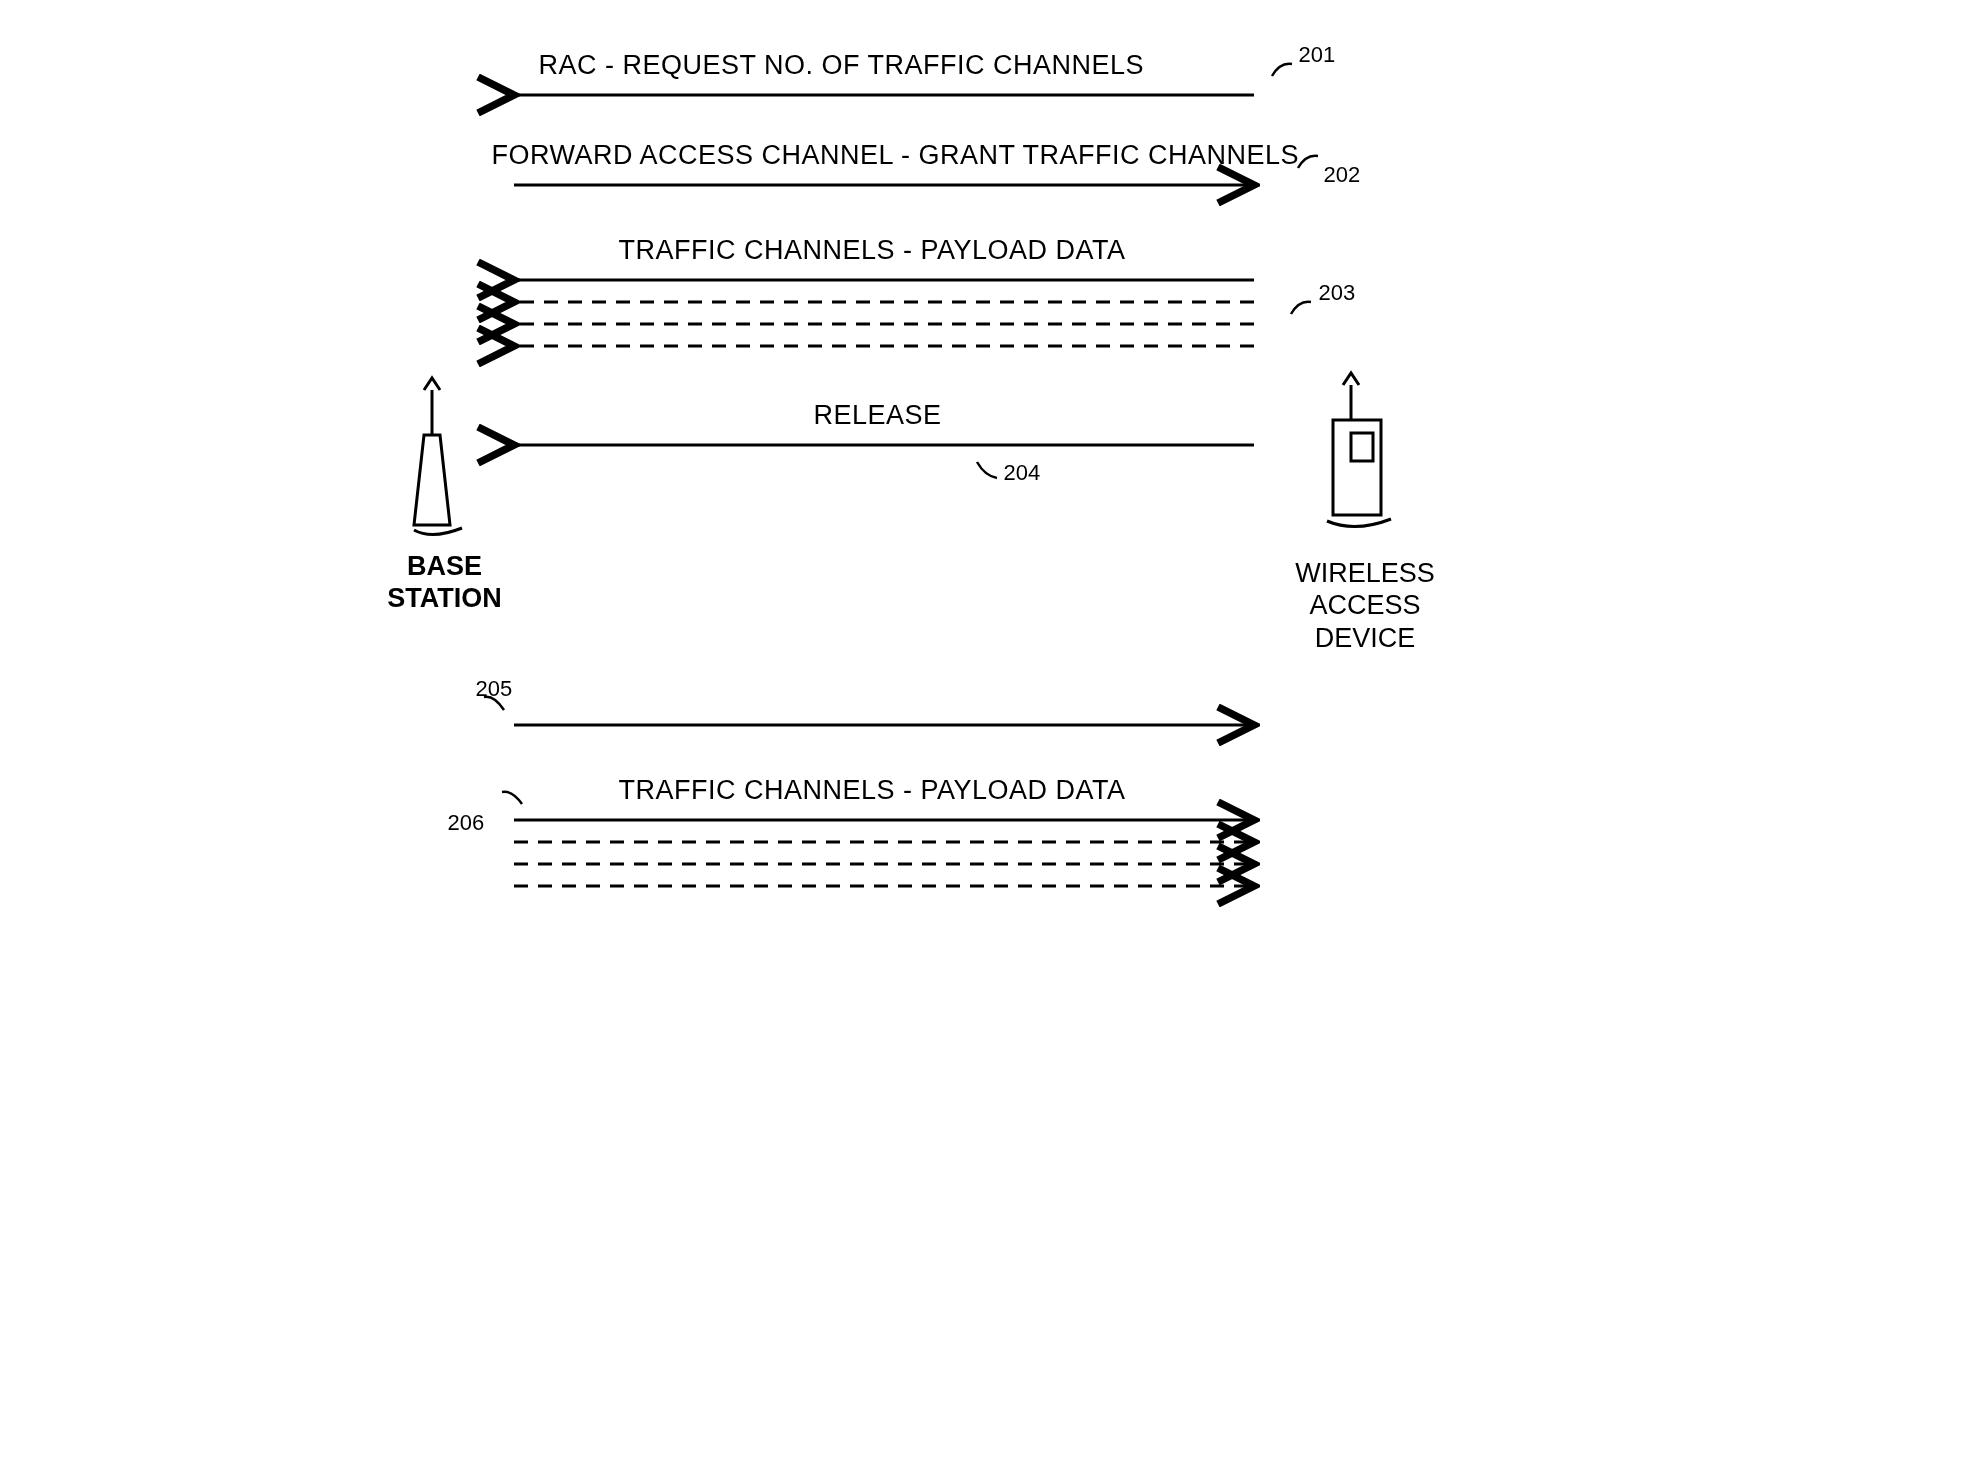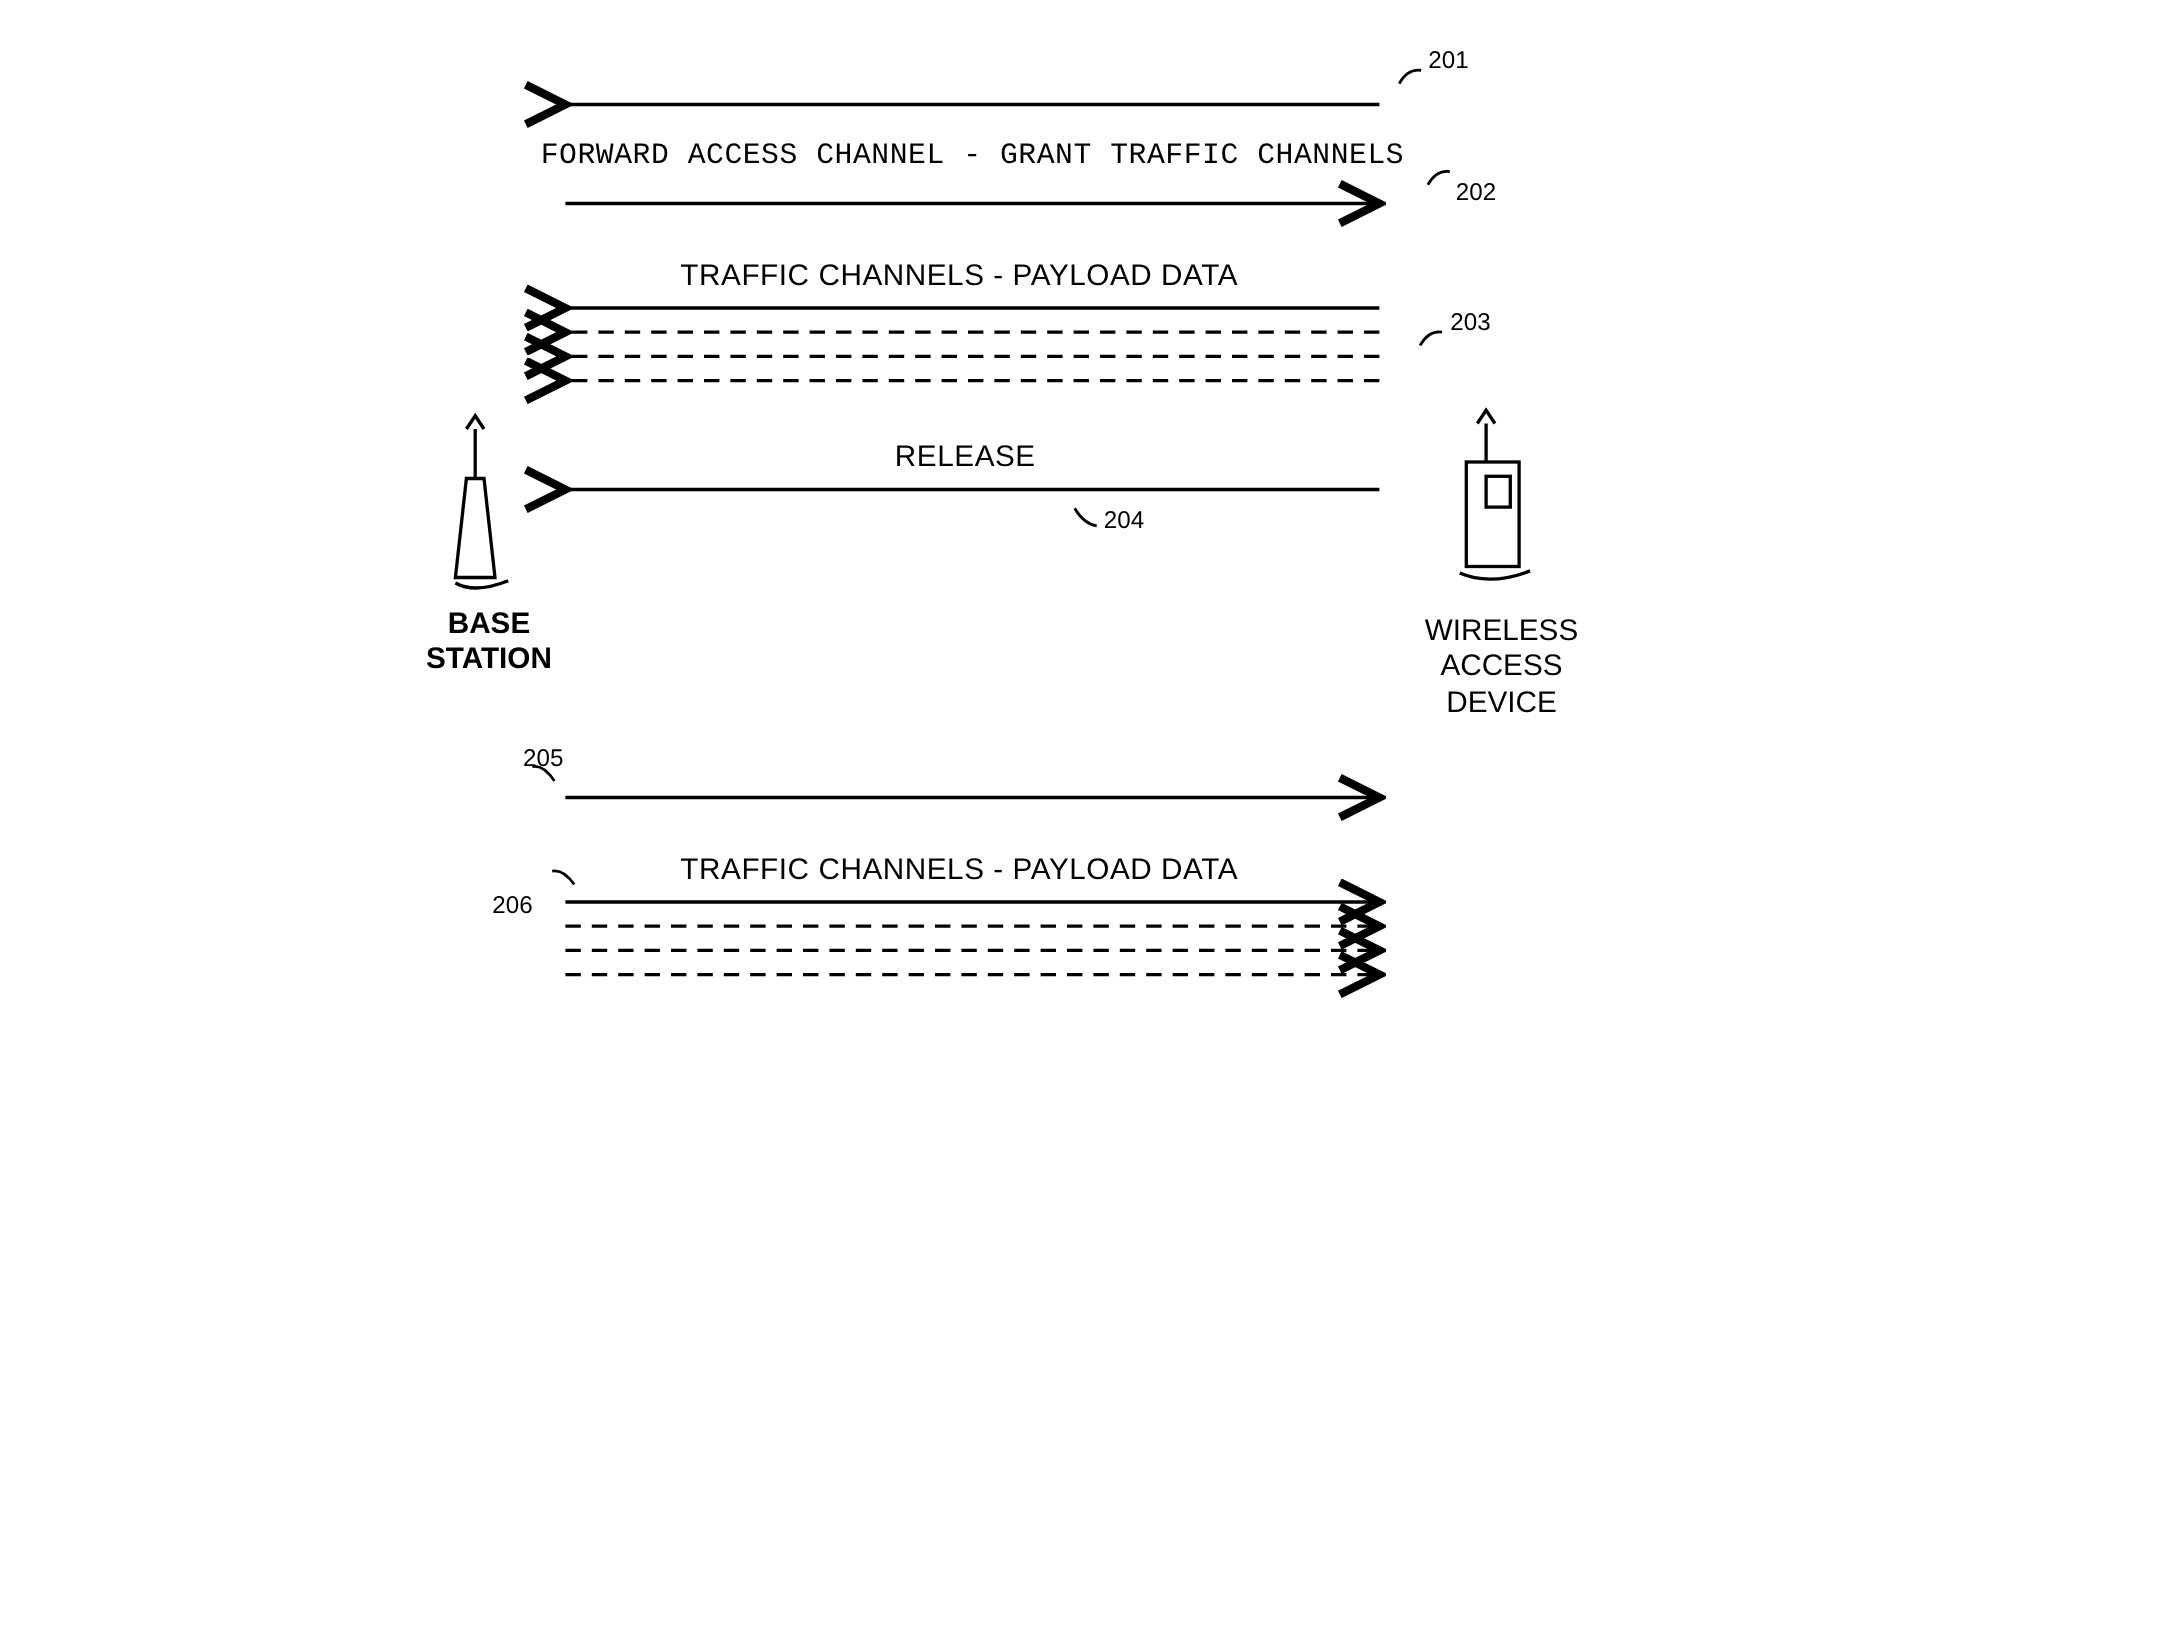--- a/index.html
+++ b/index.html
@@ -88,21 +88,22 @@
 
     <g transform="translate(955,345)" stroke="#000" stroke-width="3" fill="none">
       <polyline points="4,0 12,-12 20,0"></polyline>
       <line x1="12" y1="0" x2="12" y2="35"></line>
       <rect x="-6" y="35" width="48" height="95"></rect>
       <rect x="12" y="48" width="22" height="28"></rect>
       <path d="M -12 136 Q 16 148 52 134"></path>
     </g>
   </svg>
 
-  <div class="msg-label" style="left:108px; top:87px;font-family:Liberation Mono, monospace;">FORWARD ACCESS CHANNEL - GRANT TRAFFIC CHANNELS</div>
+  <div class="msg-label" style="left:155px; top:10px;">RAC - REQUEST NO. OF TRAFFIC CHANNELS</div>
+  <div class="msg-label" style="left:108px; top:100px;">FORWARD ACCESS CHANNEL - GRANT TRAFFIC CHANNELS</div>
   <div class="msg-label" style="left:235px; top:195px;">TRAFFIC CHANNELS - PAYLOAD DATA</div>
   <div class="msg-label" style="left:430px; top:360px;">RELEASE</div>
   <div class="msg-label" style="left:235px; top:735px;">TRAFFIC CHANNELS - PAYLOAD DATA</div>
 
   <div class="ref-label" style="left:915px; top:2px;">201</div>
   <div class="ref-label" style="left:940px; top:94px;margin-top:28px;">202</div>
   <div class="ref-label" style="left:935px; top:240px;">203</div>
   <div class="ref-label" style="left:620px; top:420px;">204</div>
   <div class="ref-label" style="left:48px;  top:636px;margin-left:44px;">205</div>
   <div class="ref-label" style="left:64px;  top:770px;">206</div>

